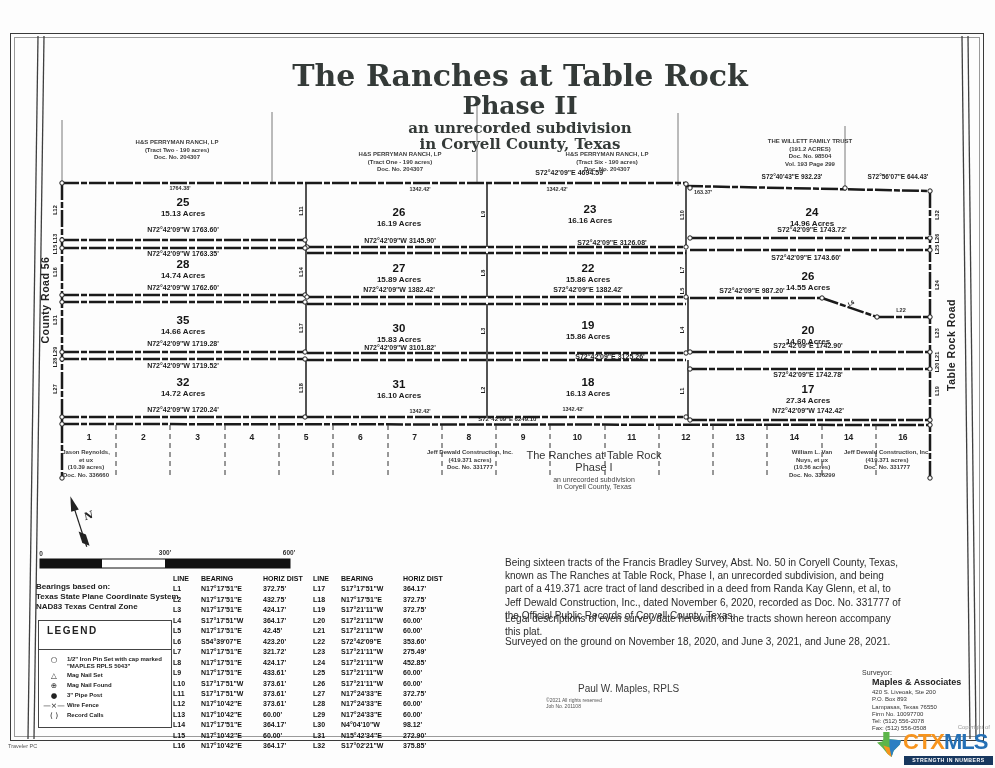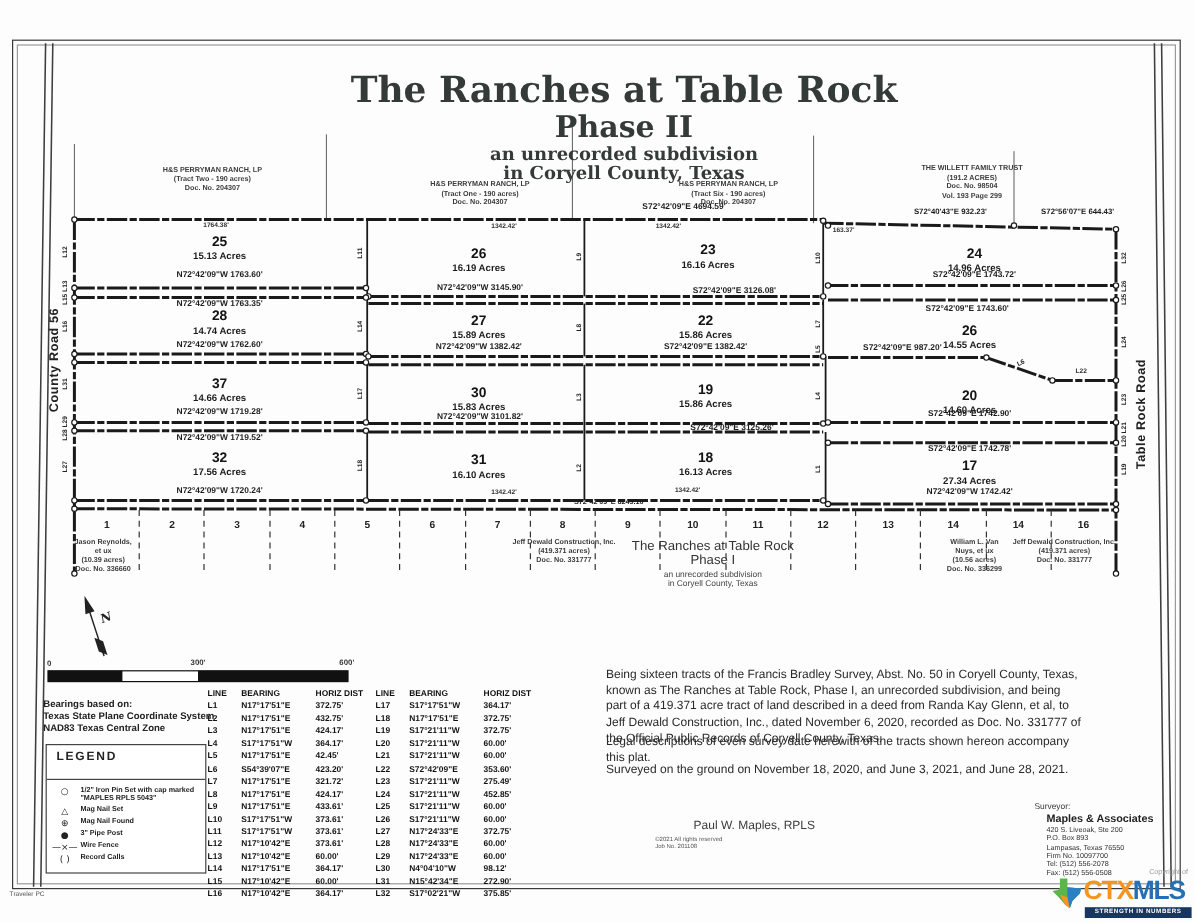--- a/index.html
+++ b/index.html
@@ -238,30 +238,30 @@
 <div class="num" style="left:812px;top:206px;">24</div>
 <div class="acres" style="left:812px;top:219px;">14.96 Acres</div>
 <div class="num" style="left:183px;top:258px;">28</div>
 <div class="acres" style="left:183px;top:271px;">14.74 Acres</div>
 <div class="num" style="left:399px;top:262px;">27</div>
 <div class="acres" style="left:399px;top:275px;">15.89 Acres</div>
 <div class="num" style="left:588px;top:262px;">22</div>
 <div class="acres" style="left:588px;top:275px;">15.86 Acres</div>
 <div class="num" style="left:808px;top:270px;">26</div>
 <div class="acres" style="left:808px;top:283px;">14.55 Acres</div>
-<div class="num" style="left:183px;top:314px;">37</div>
+<div class="num" style="left:183px;top:314px;">35</div>
 <div class="acres" style="left:183px;top:327px;">14.66 Acres</div>
 <div class="num" style="left:399px;top:322px;">30</div>
 <div class="acres" style="left:399px;top:335px;">15.83 Acres</div>
 <div class="num" style="left:588px;top:319px;">19</div>
 <div class="acres" style="left:588px;top:332px;">15.86 Acres</div>
 <div class="num" style="left:808px;top:324px;">20</div>
 <div class="acres" style="left:808px;top:337px;text-align:right;">14.60 Acres</div>
 <div class="num" style="left:183px;top:376px;">32</div>
-<div class="acres" style="left:183px;top:389px;">17.56 Acres</div>
+<div class="acres" style="left:183px;top:389px;">14.72 Acres</div>
 <div class="num" style="left:399px;top:378px;">31</div>
 <div class="acres" style="left:399px;top:391px;">16.10 Acres</div>
 <div class="num" style="left:588px;top:376px;">18</div>
 <div class="acres" style="left:588px;top:389px;">16.13 Acres</div>
 <div class="num" style="left:808px;top:383px;">17</div>
 <div class="acres" style="left:808px;top:396px;">27.34 Acres</div>
 
 <div class="lbl" style="left:183px;top:226px;">N72°42'09"W 1763.60'</div>
 <div class="lbl" style="left:400px;top:237px;">N72°42'09"W 3145.90'</div>
 <div class="lbl" style="left:612px;top:239px;">S72°42'09"E 3126.08'</div>

